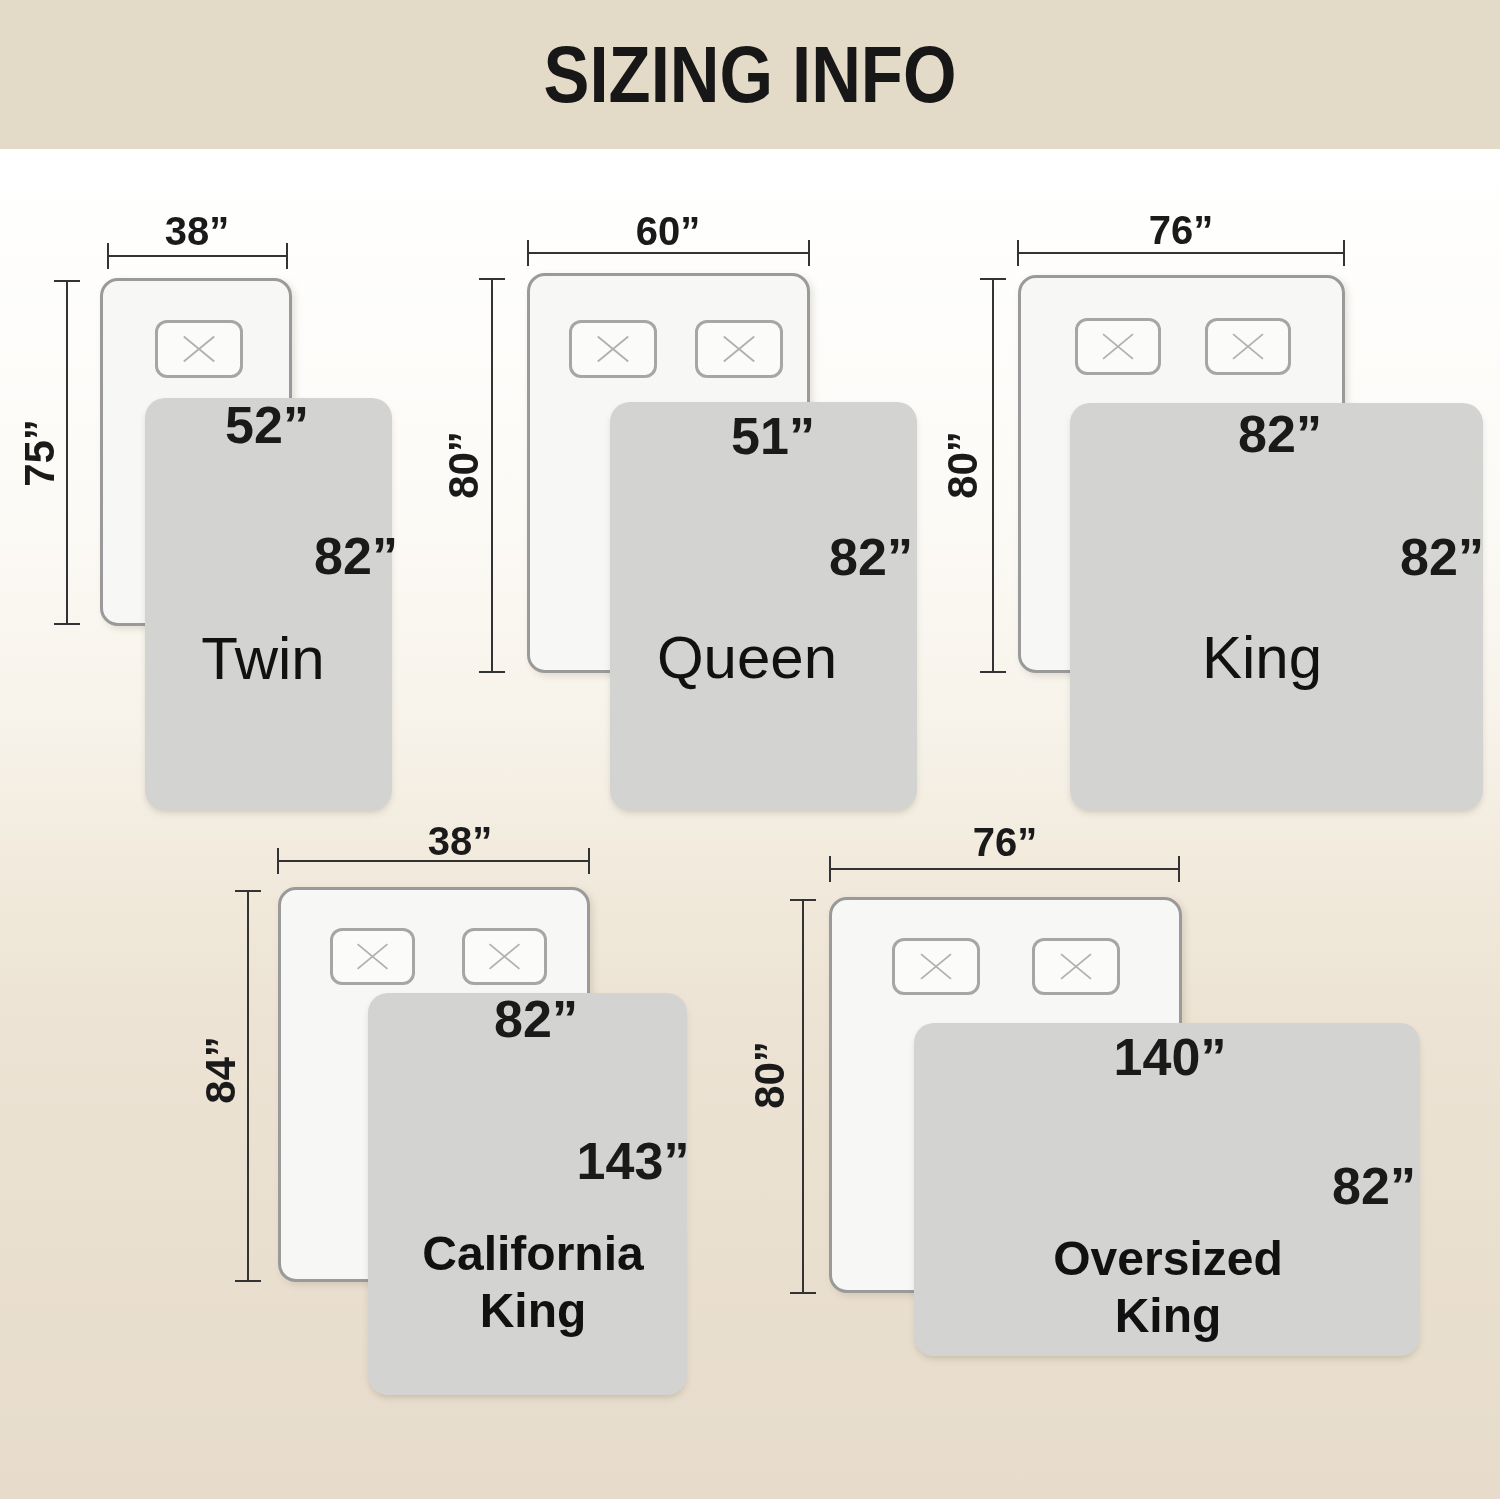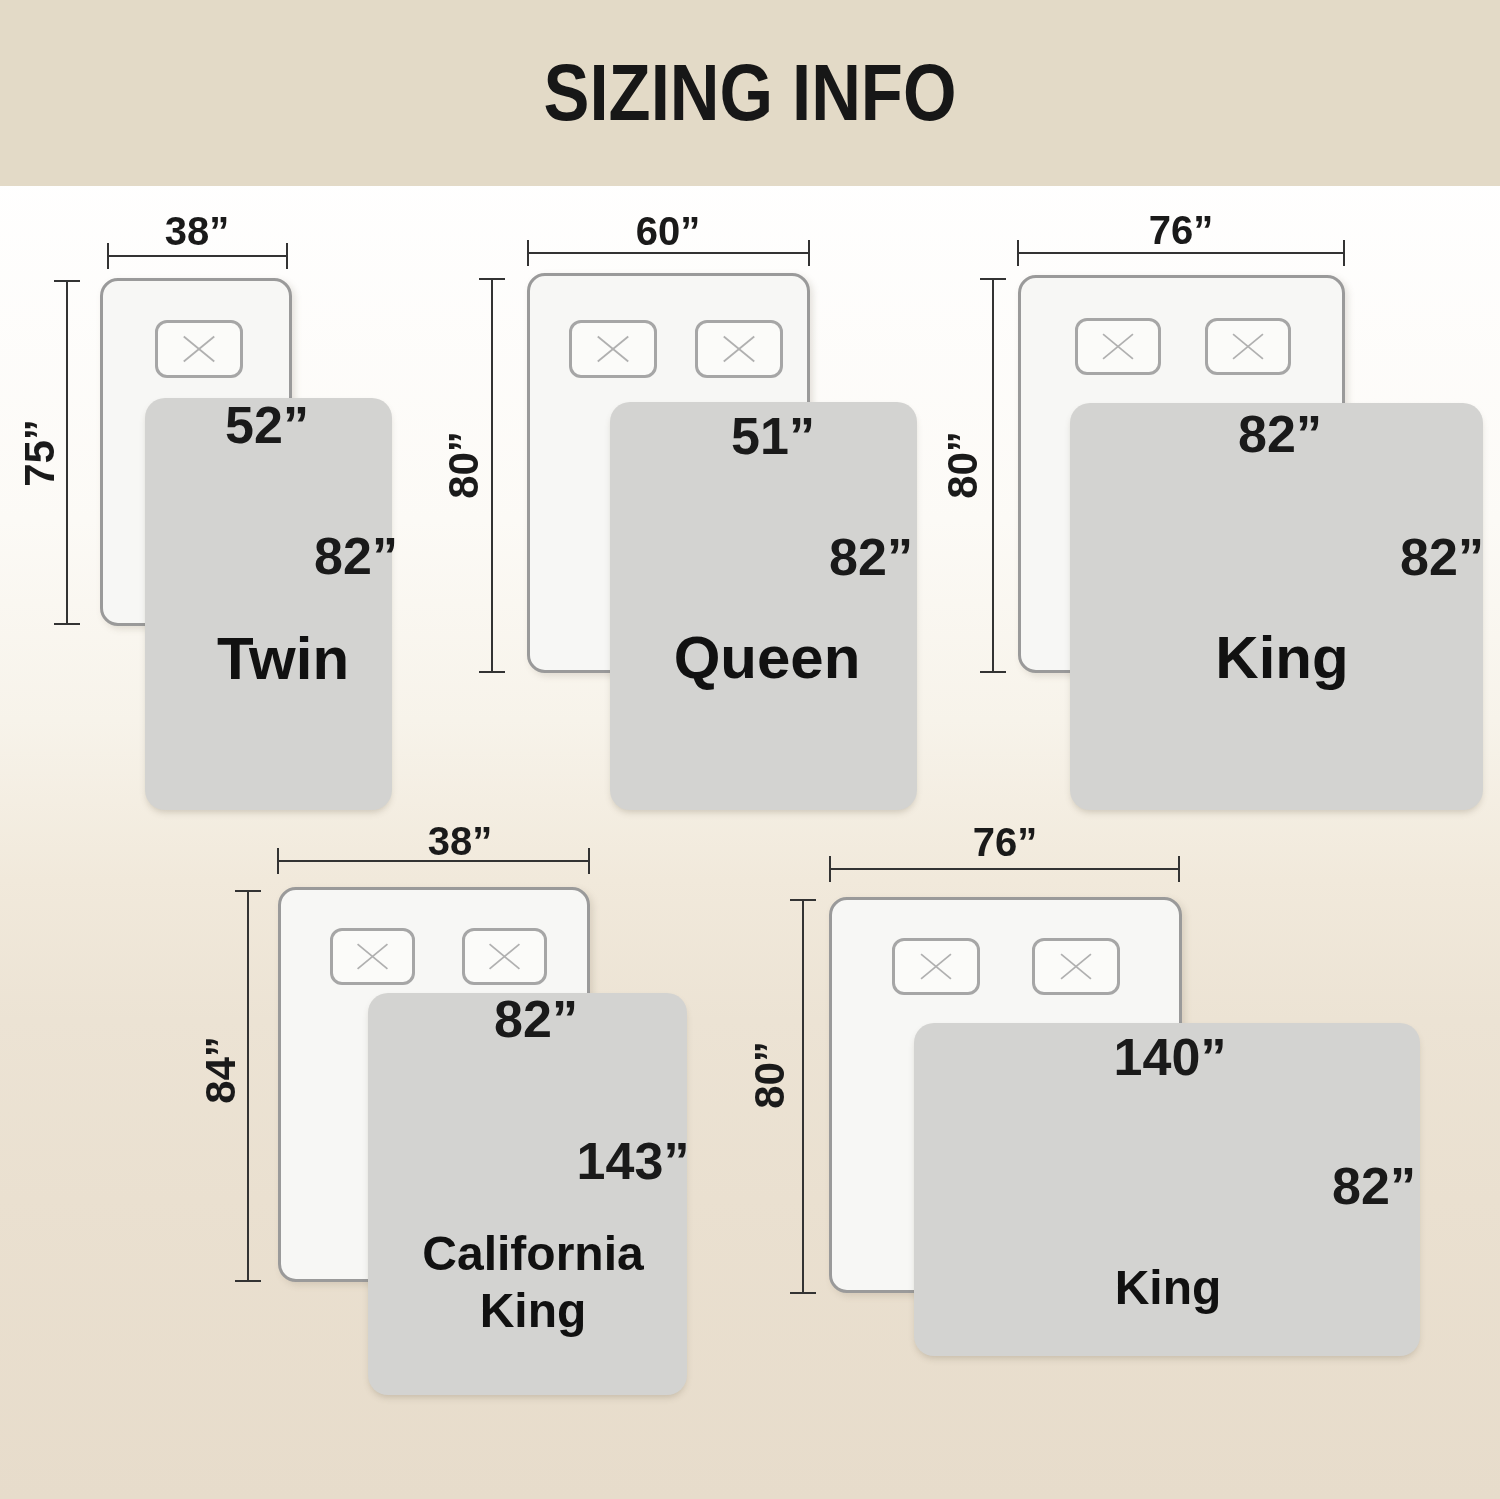--- a/index.html
+++ b/index.html
@@ -11,21 +11,21 @@
     background:linear-gradient(to bottom,
       #ffffff 150px,
       #fcfaf6 520px,
       #f7f3ea 720px,
       #f1e9db 880px,
       #ece3d4 1020px,
       #eae0d0 1200px,
       #e7dccb 1499px);
   }
   .banner{
-    position:absolute;left:0;top:0;width:1500px;height:186px;
+    position:absolute;left:0;top:0;width:1500px;height:149px;
     background:#e3dac7;
     display:flex;align-items:center;justify-content:center;
   }
   .banner .title{
     font-size:80px;font-weight:900;color:#171717;
     letter-spacing:0px;transform:scaleX(0.86);
     white-space:nowrap;
   }
   
   .hline{position:absolute;height:2px;background:#333;}
@@ -43,22 +43,22 @@
   }
   .vdimlabel{
     position:absolute;font-size:42px;font-weight:700;color:#1a1a1a;
     transform:translate(-50%,-50%) rotate(-90deg);white-space:nowrap;z-index:6;
   }
   .num{
     position:absolute;font-size:52px;font-weight:700;color:#1a1a1a;
     transform:translate(-50%,-50%);white-space:nowrap;z-index:6;
   }
   .name{
-    position:absolute;font-size:60px;font-weight:700;color:#111;
-    transform:translate(-50%,-50%);white-space:nowrap;z-index:6;margin-left:20px;
+    position:absolute;font-size:60px;font-weight:400;color:#111;
+    transform:translate(-50%,-50%);white-space:nowrap;z-index:6;
   }
   .name2{
     position:absolute;font-size:48px;font-weight:700;color:#111;
     transform:translate(-50%,-50%);text-align:center;line-height:57px;
     white-space:nowrap;z-index:6;
   }
   
   .mattress{
     position:absolute;background:#f7f7f5;border:3px solid #9a9a9a;
     border-radius:18px;box-sizing:border-box;z-index:2;
@@ -195,18 +195,19 @@
     <div class="pillow" style="left:1032px;top:938px;width:88px;height:57px">
       <svg viewBox="0 0 88 58">
           <line x1="27" y1="15" x2="61" y2="43" stroke="#b0b0b0" stroke-width="2"></line>
           <line x1="61" y1="15" x2="27" y2="43" stroke="#b0b0b0" stroke-width="2"></line>
         </svg>
     </div>
     <div class="blanket" style="left:914px;top:1023px;width:506px;height:333px"></div>
     <div class="num" style="left:1170px;top:1057px">140”</div>
     <div class="num" style="left:1374px;top:1186px">82”</div>
     <div class="name2" style="left:1168px;top:1287px">
+      <div>Oversized</div>
       <div>King</div>
     </div>
   </div>
 
 
 </div>
 
 </body></html>

